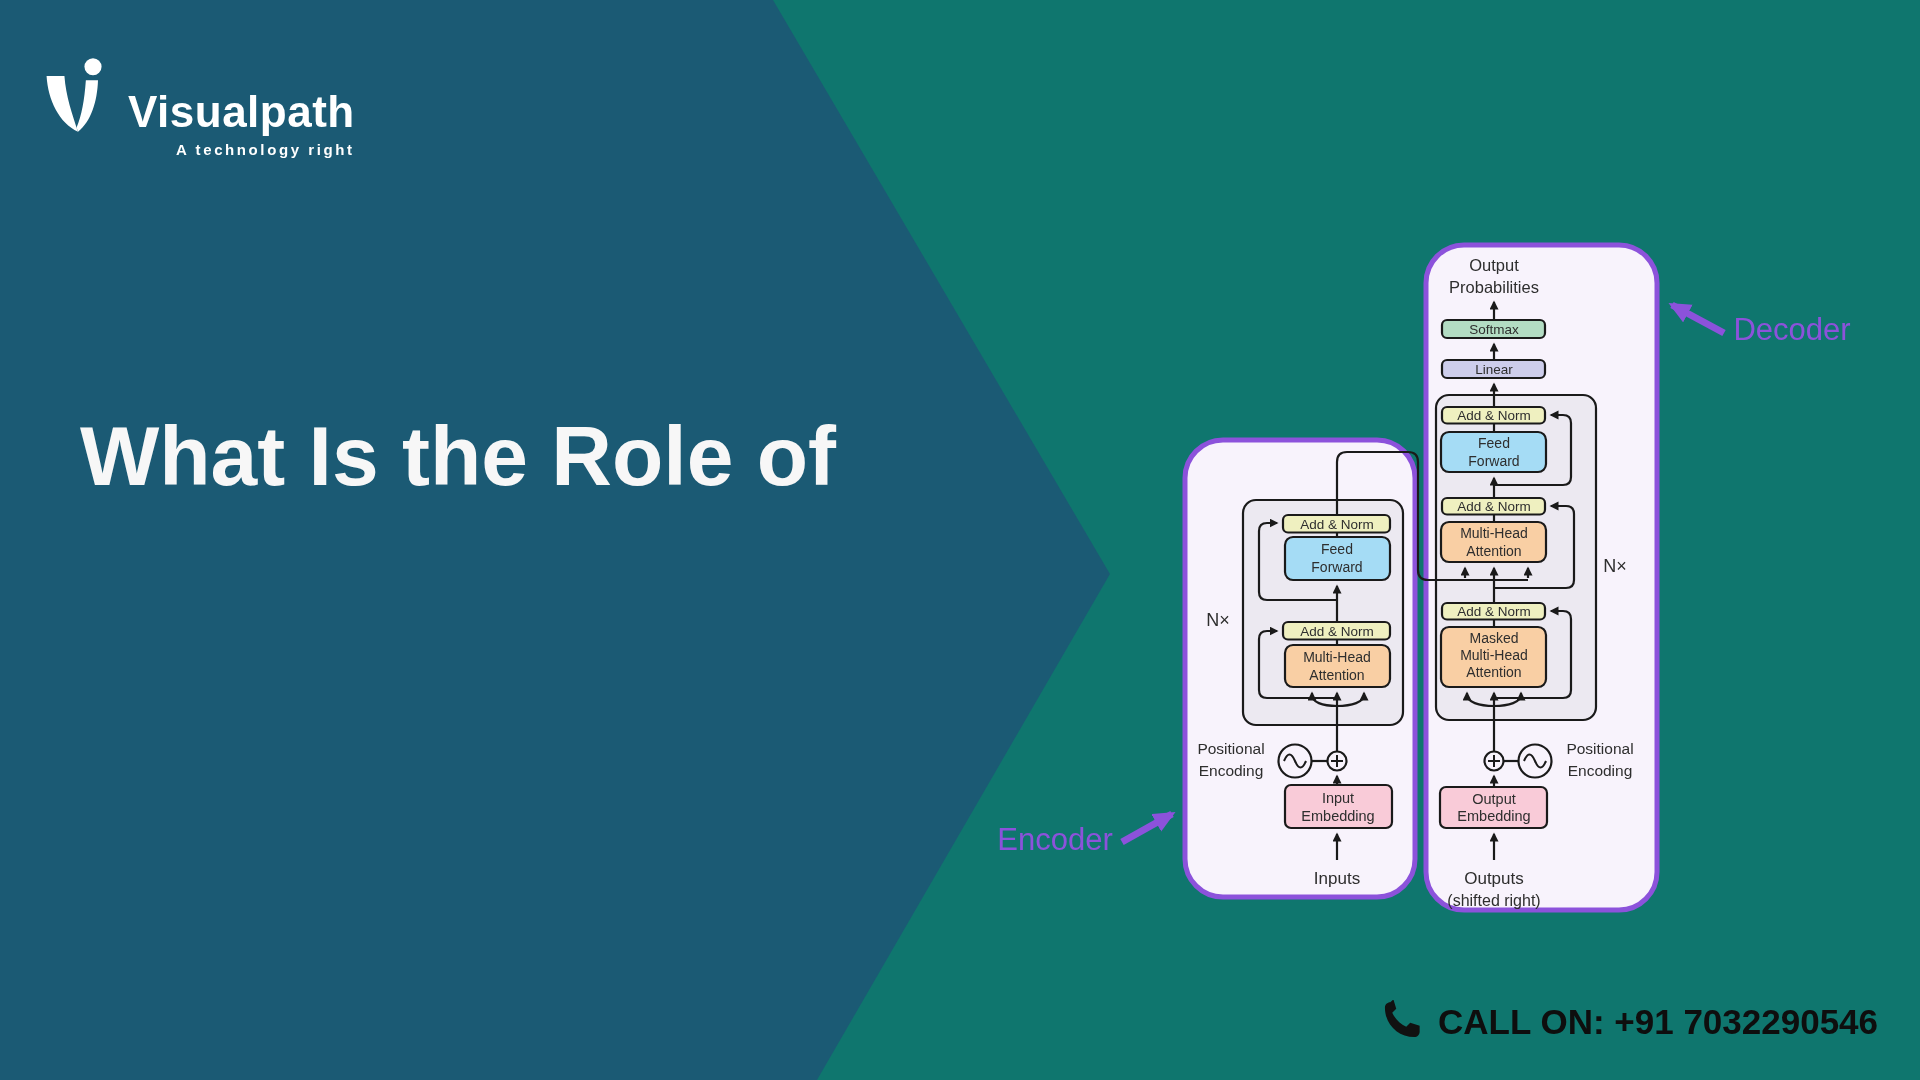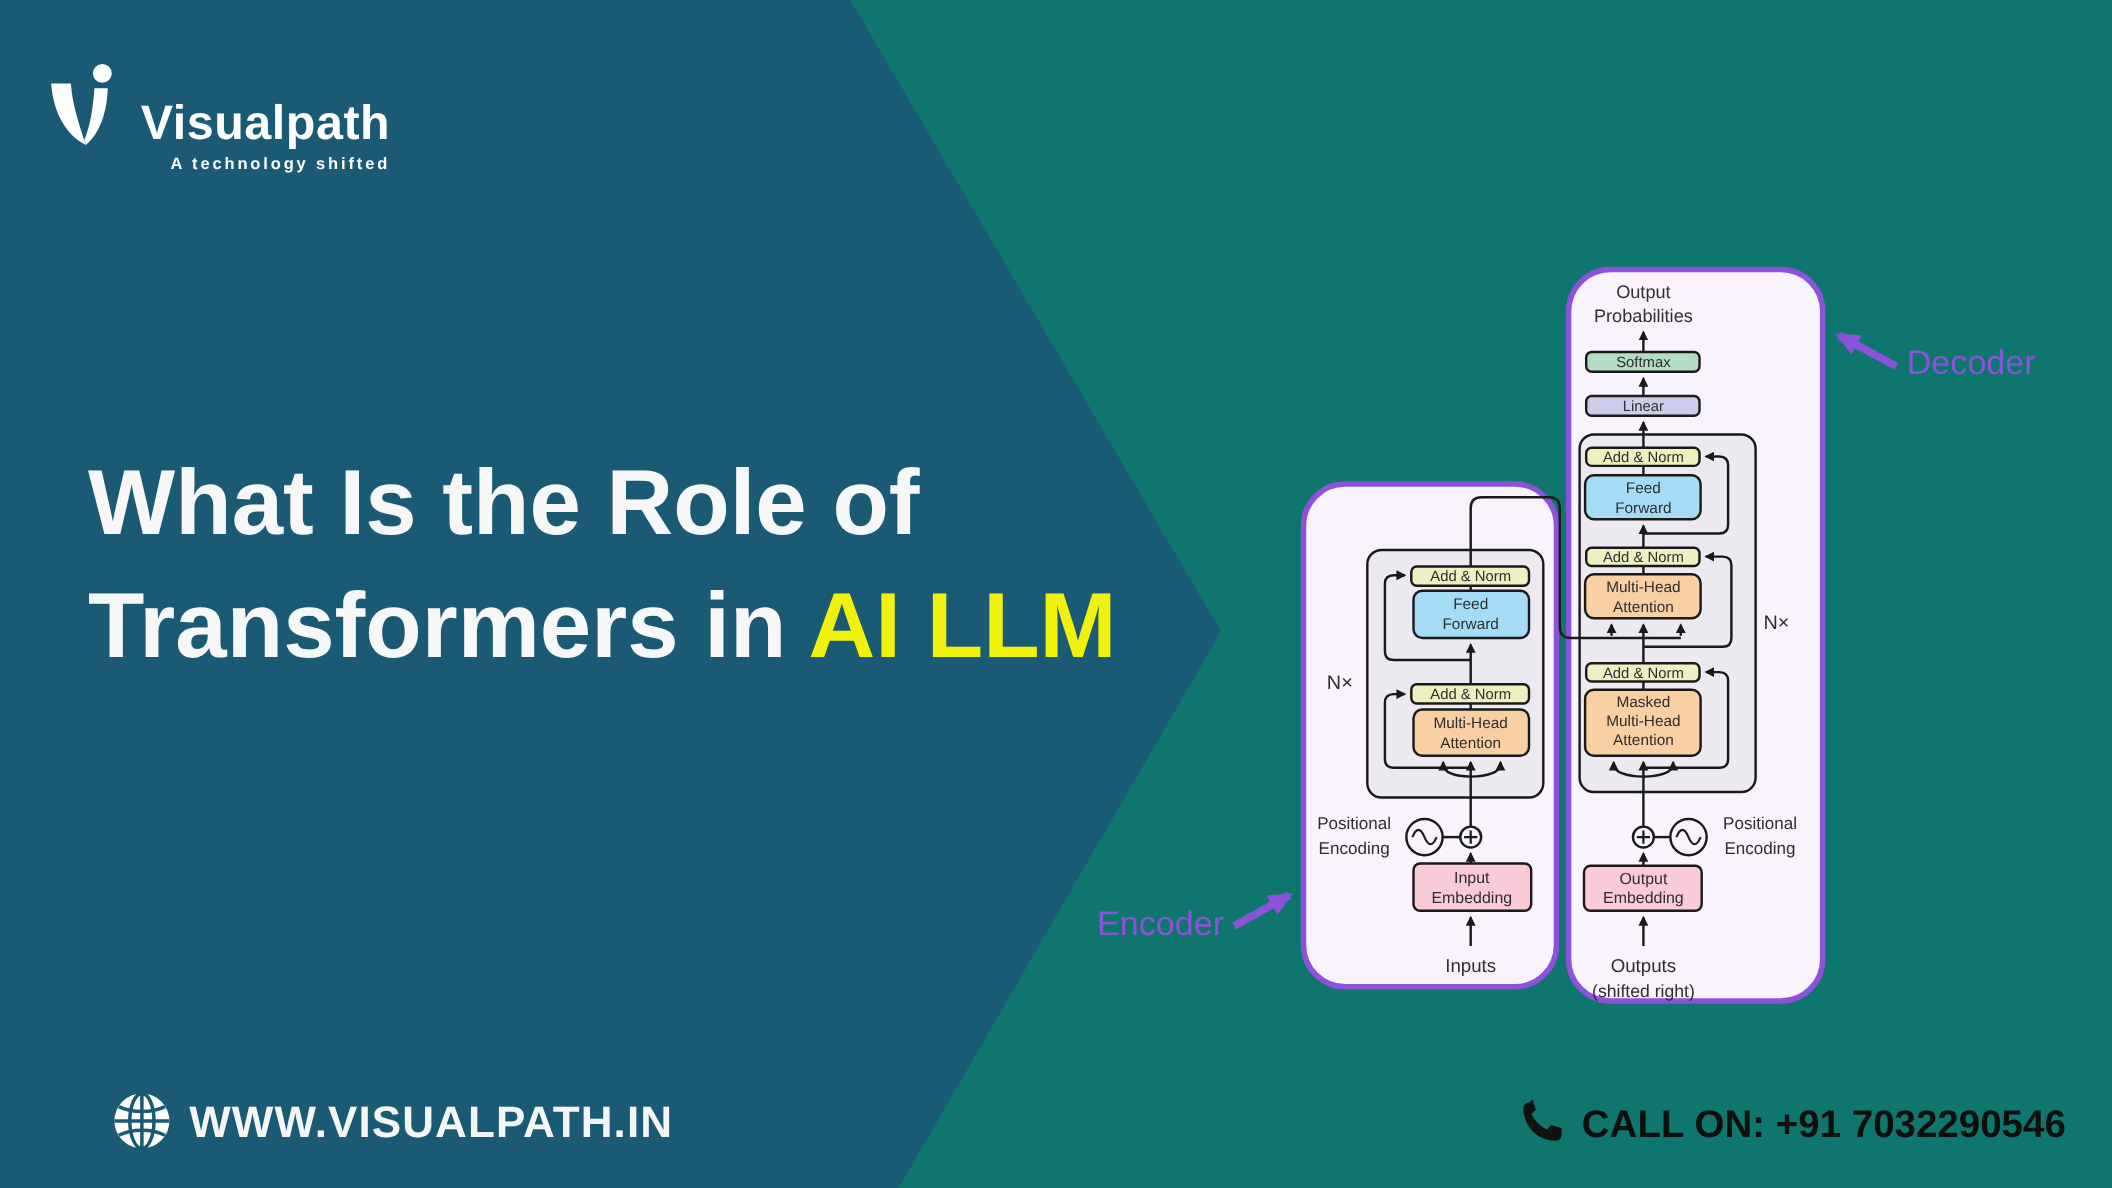--- a/index.html
+++ b/index.html
@@ -47,44 +47,28 @@
   <div class="logo">
     <span>
       <svg width="72" height="100" viewBox="0 0 100 140">
         <circle cx="71" cy="15" r="12" fill="#FFFFFF"></circle>
         <path d="M6,28 C8,62 24,94 50,106 C42,82 33,56 31,28 Z" fill="#FFFFFF"></path>
         <path d="M50,106 C68,92 77,64 78,34 L61,34 C59,62 55,84 48,100 Z" fill="#FFFFFF"></path>
       </svg>
     </span>
     <span class="logo-text">
       <span class="logo-name">Visualpath</span>
-      <span class="logo-tagline">A technology shifted</span>
+      <span class="logo-tagline">A technology right</span>
     </span>
   </div>
 
   <div class="title">
     <div><span>What Is the Role of</span></div>
-    <div><span>Transformers in </span><span class="hl">AI LLM</span></div>
-  </div>
-
-  <div class="site-row">
-    <span>
-      <svg width="54" height="54" viewBox="0 0 54 54">
-        <circle cx="27" cy="27" r="25" fill="#FFFFFF"></circle>
-        <g stroke="#1B5A74" stroke-width="3.2" fill="none">
-          <ellipse cx="27" cy="27" rx="11" ry="25"></ellipse>
-          <line x1="2" y1="27" x2="52" y2="27"></line>
-          <path d="M6,14 C18,20 36,20 48,14"></path>
-          <path d="M6,40 C18,34 36,34 48,40"></path>
-          <line x1="27" y1="2" x2="27" y2="52"></line>
-        </g>
-      </svg>
-    </span>
-    <span class="site-text">WWW.VISUALPATH.IN</span>
-  </div>
+  </div>
+
 
   <div class="call-row">
     <span>
       <svg width="40" height="40" viewBox="0 0 34 34">
         <path d="M7,2 C4.5,2 2.5,4 2.5,6.5 C2.5,20.5 13.5,31.5 27.5,31.5 C30,31.5 32,29.5 32,27 l0,-5.2 -8,-2.4 -3.4,3.4 c-5.4,-2.6 -9.3,-6.6 -11.9,-11.9 l3.4,-3.4 -2.4,-8 z" fill="#111111"></path>
       </svg>
     </span>
     <span class="call-text">CALL ON: +91 7032290546</span>
   </div>
 

